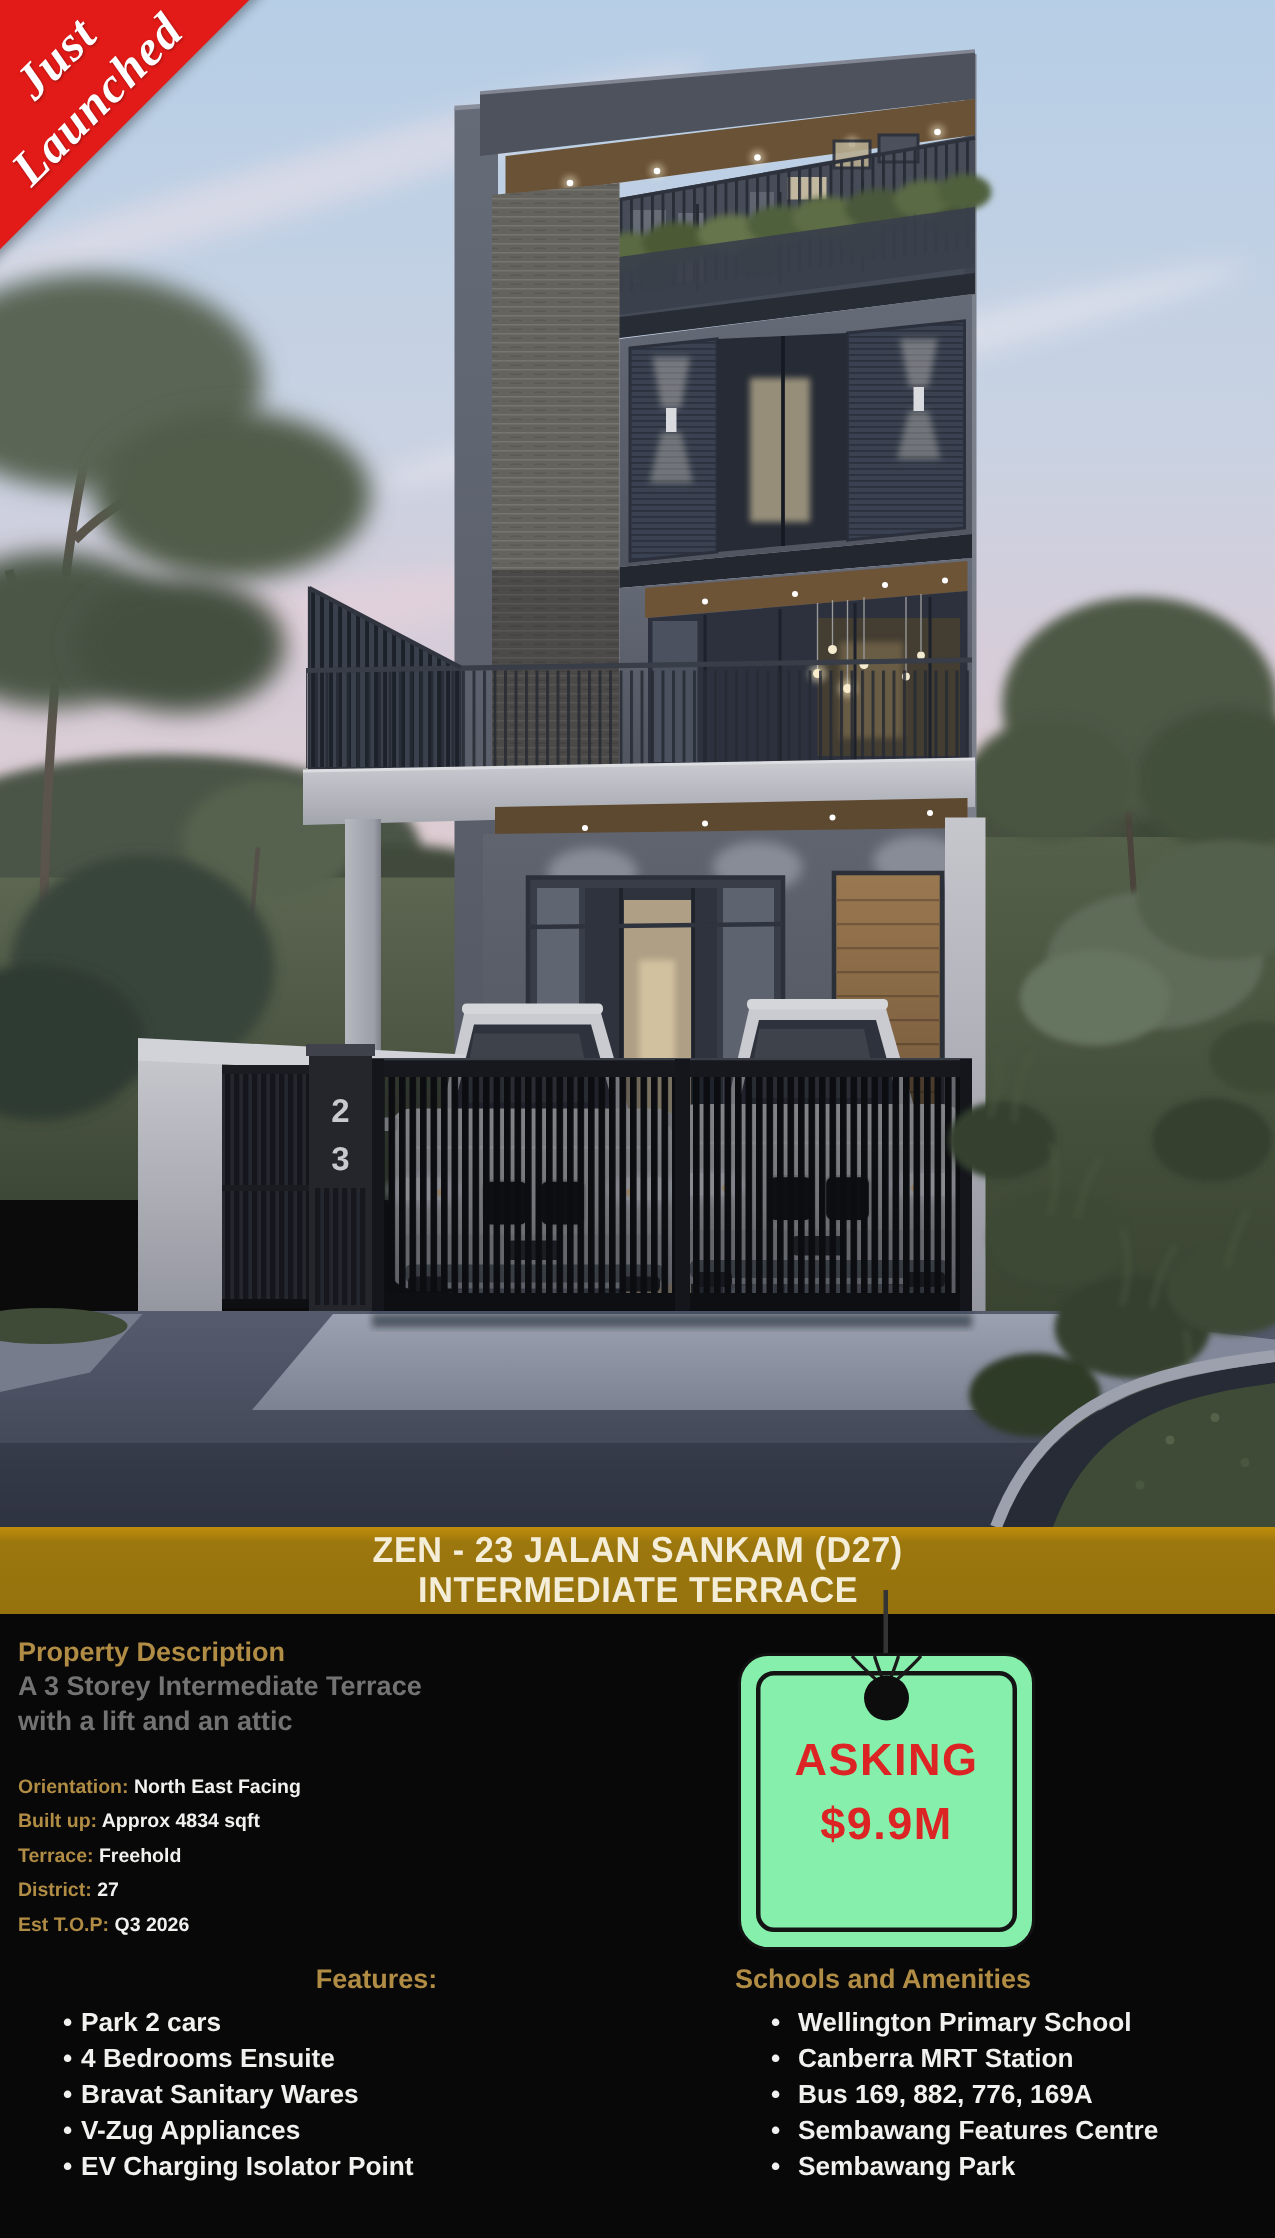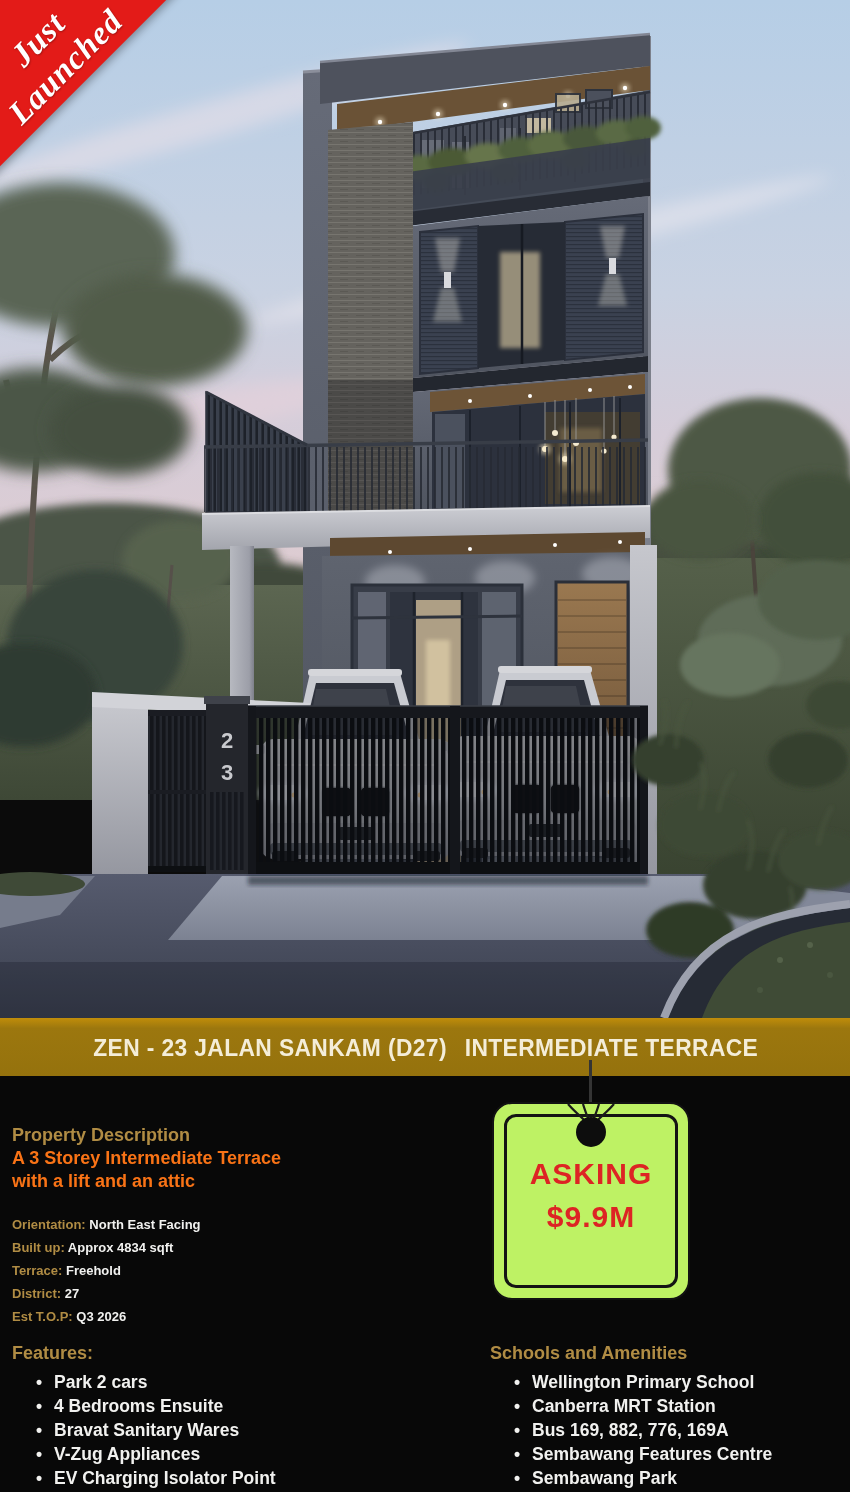--- a/index.html
+++ b/index.html
@@ -12,41 +12,41 @@
   .ribbon{position:absolute;left:-176px;top:-57px;width:400px;height:165px;background:#e31b18;
           transform:rotate(-45deg);display:flex;flex-direction:column;justify-content:flex-end;
           align-items:center;padding-bottom:4px;box-sizing:border-box;
           box-shadow:0 3px 8px rgba(0,0,0,.35);}
   .ribbon span{display:block;color:#fff;font-family:"Liberation Serif",serif;font-style:italic;
                font-weight:bold;font-size:33px;line-height:39px;letter-spacing:1px;
                text-shadow:0 1px 2px rgba(0,0,0,.35);}
   
   .banner{position:absolute;left:0;top:1018px;width:850px;height:58px;z-index:2;
           background:linear-gradient(#c08d0a,#9c770e 18%,#95720d);
-          display:flex;flex-direction:row;justify-content:center;align-items:center;}
+          display:flex;flex-direction:column;justify-content:center;align-items:center;}
   .banner span{display:inline-block;color:#f4edd8;font-weight:bold;font-size:24px;line-height:27px;
                letter-spacing:.4px;transform:scaleX(.95);white-space:nowrap;}
   
   .details{position:absolute;left:0;top:1076px;width:850px;height:416px;background:#080808;z-index:3;}
-  .inner{padding:14px 12px 0 12px;margin-top:34px;}
+  .inner{padding:14px 12px 0 12px;}
   .h-gold{color:#b08c44;font-weight:bold;font-size:18px;line-height:23px;}
-  .desc{color:#f97316;font-weight:bold;font-size:18px;line-height:23px;}
+  .desc{color:#737373;font-weight:bold;font-size:18px;line-height:23px;}
   .specs{margin-top:20px;}
   .spec{font-weight:bold;font-size:13px;line-height:23px;}
   .spec .lbl{color:#b08c44;}
   .spec .val{color:#f1f1ef;}
   .cols{display:flex;margin-top:14px;}
-  .col-left{width:478px;}
+  .col-left{width:478px;text-align:center;}
   .col-right{flex:1;}
   ul.blist{list-style:none;margin:5px 0 0 0;padding:0 0 0 24px;}
   ul.blist li{display:flex;color:#f1f1ef;font-weight:bold;font-size:17.5px;line-height:24px;}
   .blt{width:18px;color:#f1f1ef;}
   
   .string{position:absolute;left:589px;top:-16px;width:3px;height:48px;background:#343434;z-index:4;}
-  .tag{position:absolute;left:492px;top:26px;width:198px;height:198px;background:#bef264;
+  .tag{position:absolute;left:492px;top:26px;width:198px;height:198px;background:#86efac;
        border:2px solid #121212;border-radius:20px;box-sizing:border-box;z-index:5;}
   .tag-border{position:absolute;inset:10px;border:3px solid #141414;border-radius:12px;}
   .strands{position:absolute;left:50%;top:0;transform:translateX(-50%);}
   .hole{position:absolute;left:50%;top:13px;margin-left:-15px;width:30px;height:30px;
         border-radius:50%;background:#0d0d0d;}
   .tag-text{position:relative;margin-top:48px;text-align:center;font-weight:800;font-size:30px;
             line-height:43px;color:#dd2424;letter-spacing:1px;}
 </style>
 </head>
 <body>

